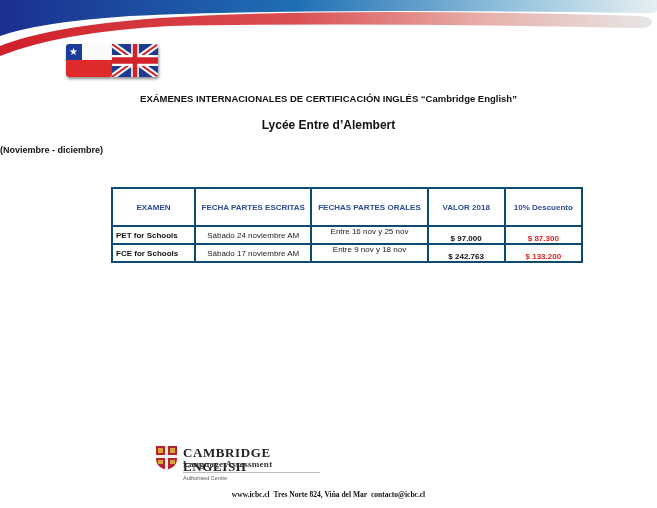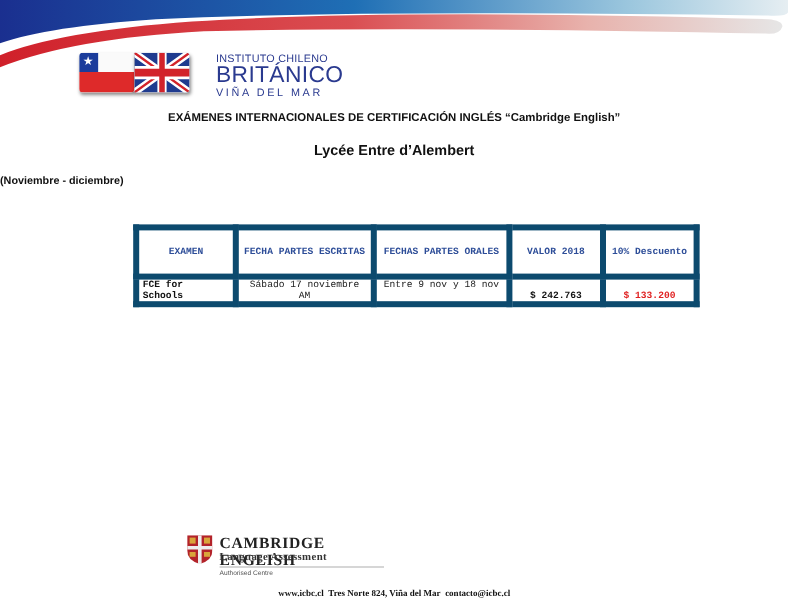--- a/index.html
+++ b/index.html
@@ -13,21 +13,21 @@
   .flag-cl .star { position:absolute; left:3px; top:1px; color:#fff; font-size:10px; line-height:14px; }
   .flag-uk { position:absolute; left:46px; top:0; width:46px; height:33px; border-radius:0 3px 3px 0; overflow:hidden; box-shadow:1px 2px 3px rgba(0,0,0,0.45); }
   .logo-text { position:absolute; left:114px; top:0; color:#2a3a8f; }
   .logo-line1 { font-size:9px; letter-spacing:0.2px; line-height:10px; }
   .logo-line2 { font-size:19px; line-height:18px; letter-spacing:0.3px; }
   .logo-line3 { font-size:9px; letter-spacing:2.2px; line-height:10px; }
   .doc-title { position:absolute; left:0; width:657px; text-align:center; top:93px; font-size:9.5px; font-weight:bold; color:#111; }
   .doc-school { position:absolute; left:0; width:657px; text-align:center; top:118px; font-size:12px; font-weight:bold; color:#111; }
   .doc-period { position:absolute; left:0; width:657px; text-align:left; top:145px; font-size:9px; font-weight:bold; color:#111; }
   table.exams { position:absolute; left:111px; top:187px; border-collapse:collapse; width:472px; }
-  table.exams td, table.exams th { border:5px solid #0c4a6e; padding:0 3px; font-size:8px;font-family:Liberation Mono, monospace; }
+  table.exams td, table.exams th { border:2px solid #0c4a6e; padding:0 3px; font-size:8px; }
   table.exams th { height:36px; color:#2d4d98; font-weight:bold; text-align:center; }
   th.col-valor { font-size:10px; }
   th.col-desc { color:#e02020; font-size:9.5px; }
   table.exams td { height:16px; }
   td.exam-name { font-weight:bold; color:#111; text-align:left; }
   td.written { text-align:center; color:#222; }
   td.written.red { color:#e02020; font-weight:bold; }
   td.oral { text-align:center; color:#222; vertical-align:top; }
   td.price { text-align:center; font-weight:bold; font-size:10px; color:#111; vertical-align:bottom; }
   td.disc { text-align:center; font-weight:bold; font-size:10px; color:#e02020; vertical-align:bottom; }
@@ -69,39 +69,41 @@
       <div class="red"></div>
     <div class="star">★</div>
   </div>
   <svg class="flag-uk" viewBox="0 0 60 30" preserveAspectRatio="none">
     <rect width="60" height="30" fill="#1f3b8f"></rect>
     <path d="M0,0 L60,30 M60,0 L0,30" stroke="#fff" stroke-width="6"></path>
     <path d="M0,0 L60,30 M60,0 L0,30" stroke="#d2232a" stroke-width="2"></path>
     <path d="M30,0 V30 M0,15 H60" stroke="#fff" stroke-width="10"></path>
     <path d="M30,0 V30 M0,15 H60" stroke="#d2232a" stroke-width="6"></path>
   </svg>
-  <div class="logo-text">
-    <div class="logo-line1">INSTITUTO  CHILENO</div>
-    <div class="logo-line2">BRITÁNICO</div>
-    <div class="logo-line3">VIÑA DEL MAR</div>
-  </div>
 </div>
 
 <div class="doc-title">EXÁMENES INTERNACIONALES DE CERTIFICACIÓN INGLÉS  “Cambridge English”</div>
 <div class="doc-school">Lycée Entre d’Alembert</div>
 <div class="doc-period">(Noviembre - diciembre)</div>
 
 <table class="exams">
   <tbody>
       <tr>
     <th style="width:76px">EXAMEN</th>
     <th style="width:110px">FECHA PARTES ESCRITAS</th>
     <th style="width:110px">FECHAS PARTES ORALES</th>
     <th class="col-valor" style="width:70px">VALOR   2018</th>
     <th class="col-desc" style="width:70px">10% Descuento</th>
+  </tr>
+  <tr>
+    <td class="exam-name">PET for Schools</td>
+    <td class="written">Sábado 24 noviembre AM</td>
+    <td class="oral">Entre 16 nov y 25 nov</td>
+    <td class="price">$ 97.000</td>
+    <td class="disc">$  87.300</td>
   </tr>
   <tr>
     <td class="exam-name">FCE for Schools</td>
     <td class="written">Sábado 17 noviembre AM</td>
     <td class="oral">Entre 9 nov y 18 nov</td>
     <td class="price">$ 242.763</td>
     <td class="disc">$  133.200</td>
   </tr>
 </tbody>
   </table>

